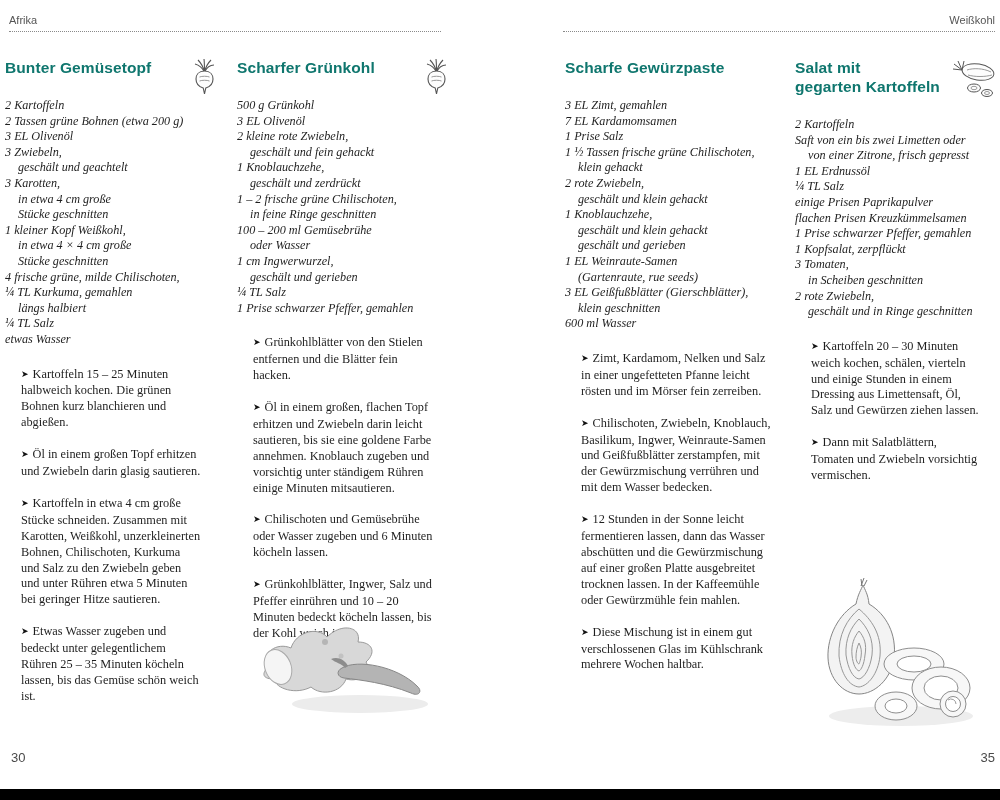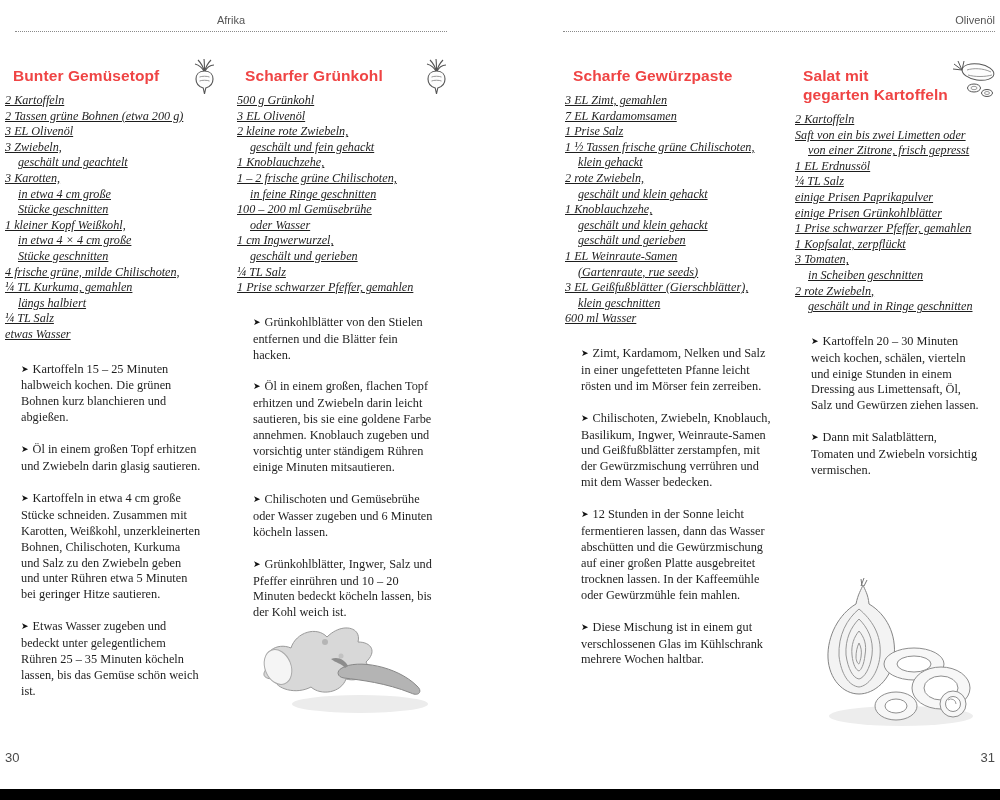--- a/index.html
+++ b/index.html
@@ -4,55 +4,55 @@
 <style>
   html,body{margin:0;padding:0;}
   body{
     width:1000px;height:800px;position:relative;background:#fff;
     font-family:"Liberation Serif", serif;color:#1e1e1e;overflow:hidden;
   }
   .running-header{
     position:absolute;top:14px;font-family:"Liberation Sans",sans-serif;
     font-size:11px;color:#555;border-bottom:1px dotted #8a8a8a;padding-bottom:5px;
   }
-  .rh-left{left:15px;width:432px;text-align:center;}
+  .rh-left{left:9px;width:432px;text-align:left;}
   .rh-right{left:563px;width:432px;text-align:right;}
   .col{position:absolute;top:58px;}
   .col1{left:5px;width:212px;}
   .col2{left:237px;width:212px;}
   .col3{left:565px;width:224px;}
   .col4{left:795px;width:202px;}
   .title{
-    margin:8px;padding:0;font-family:"Liberation Sans",sans-serif;
-    font-size:15.5px;font-weight:700;color:#ef4444;line-height:19px;letter-spacing:.1px;
+    margin:0;padding:0;font-family:"Liberation Sans",sans-serif;
+    font-size:15.5px;font-weight:700;color:#0f766e;line-height:19px;letter-spacing:.1px;
   }
   .title .tl{display:block;}
   .corner-icon{position:absolute;top:0;right:0;}
-  .ingredients{margin-top:8px;font-style:italic;font-size:12.2px;line-height:15.6px;text-decoration:underline;}
+  .ingredients{margin-top:21px;font-style:italic;font-size:12.2px;line-height:15.6px;}
   .ing-line{white-space:nowrap;}
   .ing-line.ind{padding-left:13px;}
   .steps{margin-top:19px;font-size:12.3px;line-height:15.9px;}
   .step{margin:16px;}
   .step .step-arrow{font-size:9px;padding-right:4px;position:relative;top:-1px;color:#111;}
   .illus{position:absolute;}
   .illus-ginger{top:538px;left:8px;}
   .illus-onion{top:518px;left:6px;}
   .page-number{
     position:absolute;top:750px;font-family:"Liberation Sans",sans-serif;
     font-size:13px;color:#4a4a4a;
   }
-  .pn-left{left:5px;}
+  .pn-left{left:11px;}
   .pn-right{left:795px;width:200px;text-align:right;}
   .bottom-bar{position:absolute;left:0;top:789px;width:1000px;height:11px;background:#000;}
 </style>
 </head>
 <body>
 
 <div class="running-header rh-left">Afrika</div>
-<div class="running-header rh-right">Olivenöl</div>
+<div class="running-header rh-right">Weißkohl</div>
 
 <section class="col col1">
   <h2 class="title">
     <span class="tl">Bunter Gemüsetopf</span>
     <span class="tl"></span>
   </h2>
   <span class="corner-icon">
     <svg width="25" height="37" viewBox="0 0 25 37">
       <g stroke="#555" fill="none" stroke-width="1.1">
         <path d="M12.5 14 C11 8 9 5 6 2"></path>
@@ -133,20 +133,21 @@
   <div class="ing-line">500 g Grünkohl</div>
 
   <div class="ing-line">3 EL Olivenöl</div>
 
   <div class="ing-line">2 kleine rote Zwiebeln,</div>
 
   <div class="ing-line ind">geschält und fein gehackt</div>
 
   <div class="ing-line">1 Knoblauchzehe,</div>
 
+  <div class="ing-line ind">geschält und zerdrückt</div>
 
   <div class="ing-line">1 – 2 frische grüne Chilischoten,</div>
 
   <div class="ing-line ind">in feine Ringe geschnitten</div>
 
   <div class="ing-line">100 – 200 ml Gemüsebrühe</div>
 
   <div class="ing-line ind">oder Wasser</div>
 
   <div class="ing-line">1 cm Ingwerwurzel,</div>
@@ -257,21 +258,21 @@
   <div class="ing-line">Saft von ein bis zwei Limetten oder</div>
 
   <div class="ing-line ind">von einer Zitrone, frisch gepresst</div>
 
   <div class="ing-line">1 EL Erdnussöl</div>
 
   <div class="ing-line">¼ TL Salz</div>
 
   <div class="ing-line">einige Prisen Paprikapulver</div>
 
-  <div class="ing-line">einige Prisen Grünkohlblätter</div>
+  <div class="ing-line">flachen Prisen Kreuzkümmelsamen</div>
 
   <div class="ing-line">1 Prise schwarzer Pfeffer, gemahlen</div>
 
   <div class="ing-line">1 Kopfsalat, zerpflückt</div>
 
   <div class="ing-line">3 Tomaten,</div>
 
   <div class="ing-line ind">in Scheiben geschnitten</div>
 
   <div class="ing-line">2 rote Zwiebeln,</div>
@@ -301,15 +302,15 @@
           <ellipse cx="95" cy="130" rx="11" ry="7" fill="#fff"></ellipse>
         <circle cx="152" cy="128" r="13"></circle>
           <circle cx="152" cy="128" r="7.5" fill="#fff"></circle>
       </g>
       <path d="M147 124 a5 5 0 0 1 8 4" fill="none" stroke="#9a9a9a"></path>
     </svg>
   </div>
 </section>
 
 <div class="page-number pn-left">30</div>
-<div class="page-number pn-right">31</div>
+<div class="page-number pn-right">35</div>
 
 <div class="bottom-bar"></div>
 
 </body></html>

